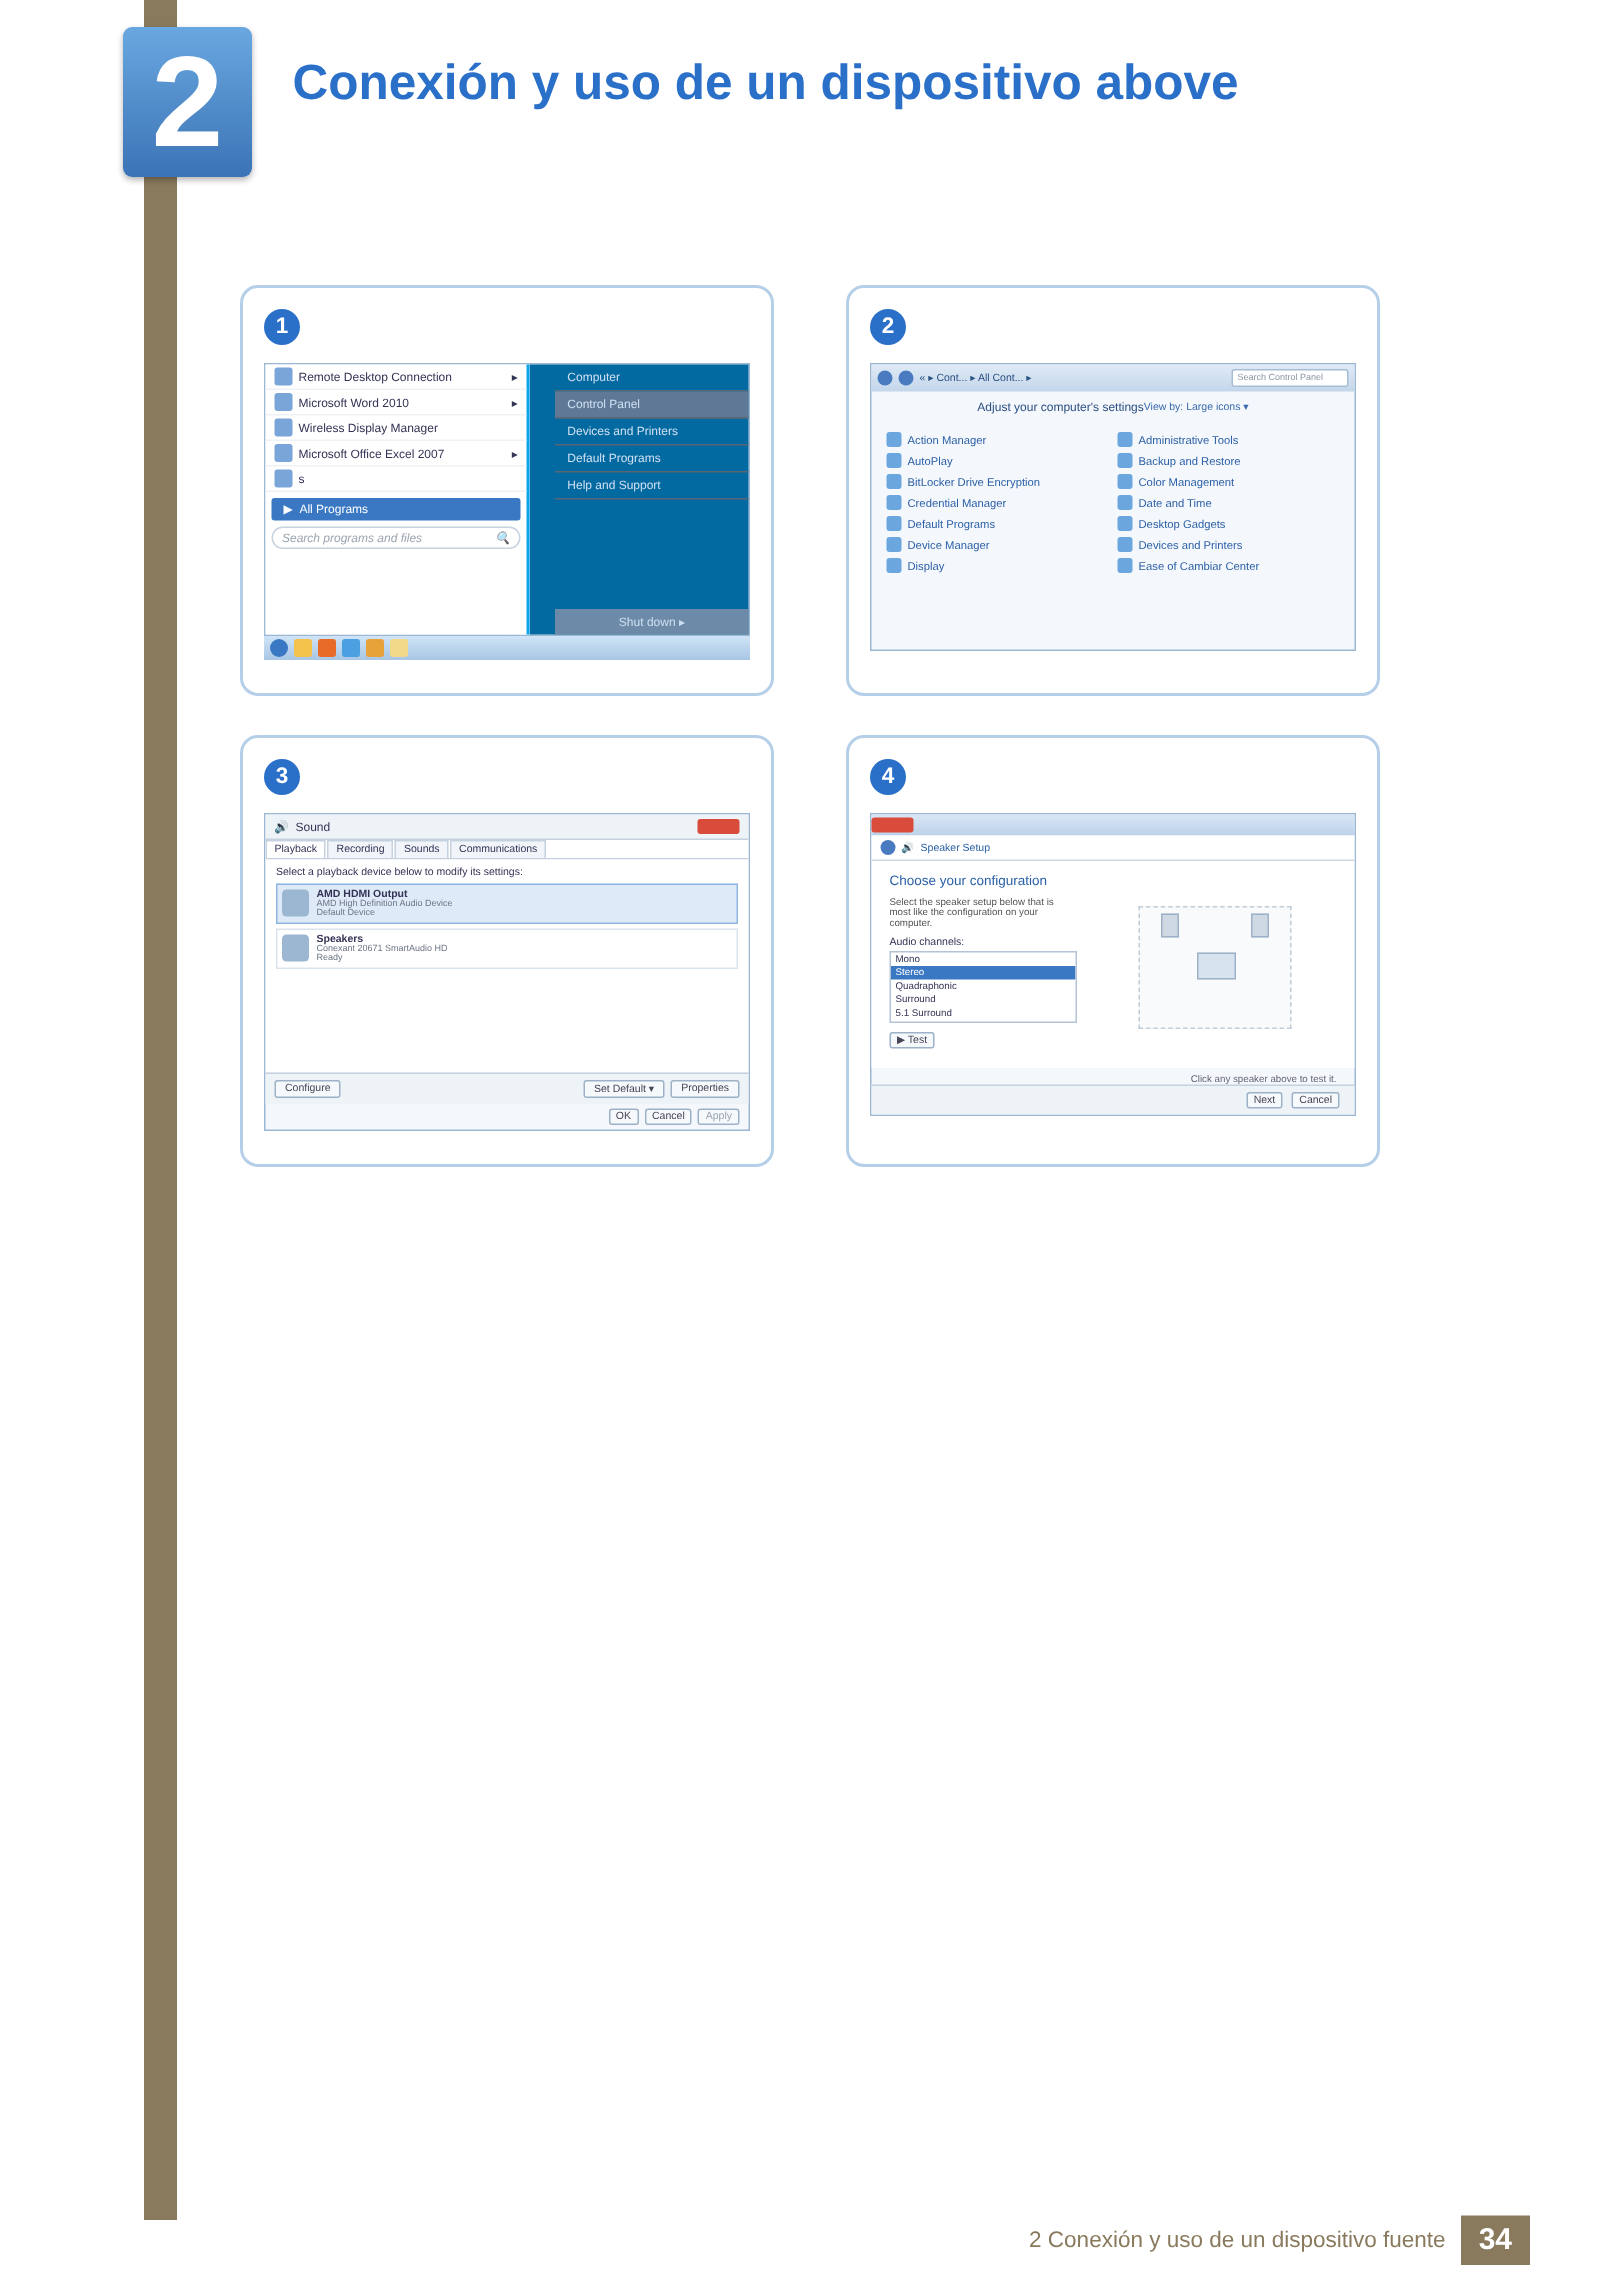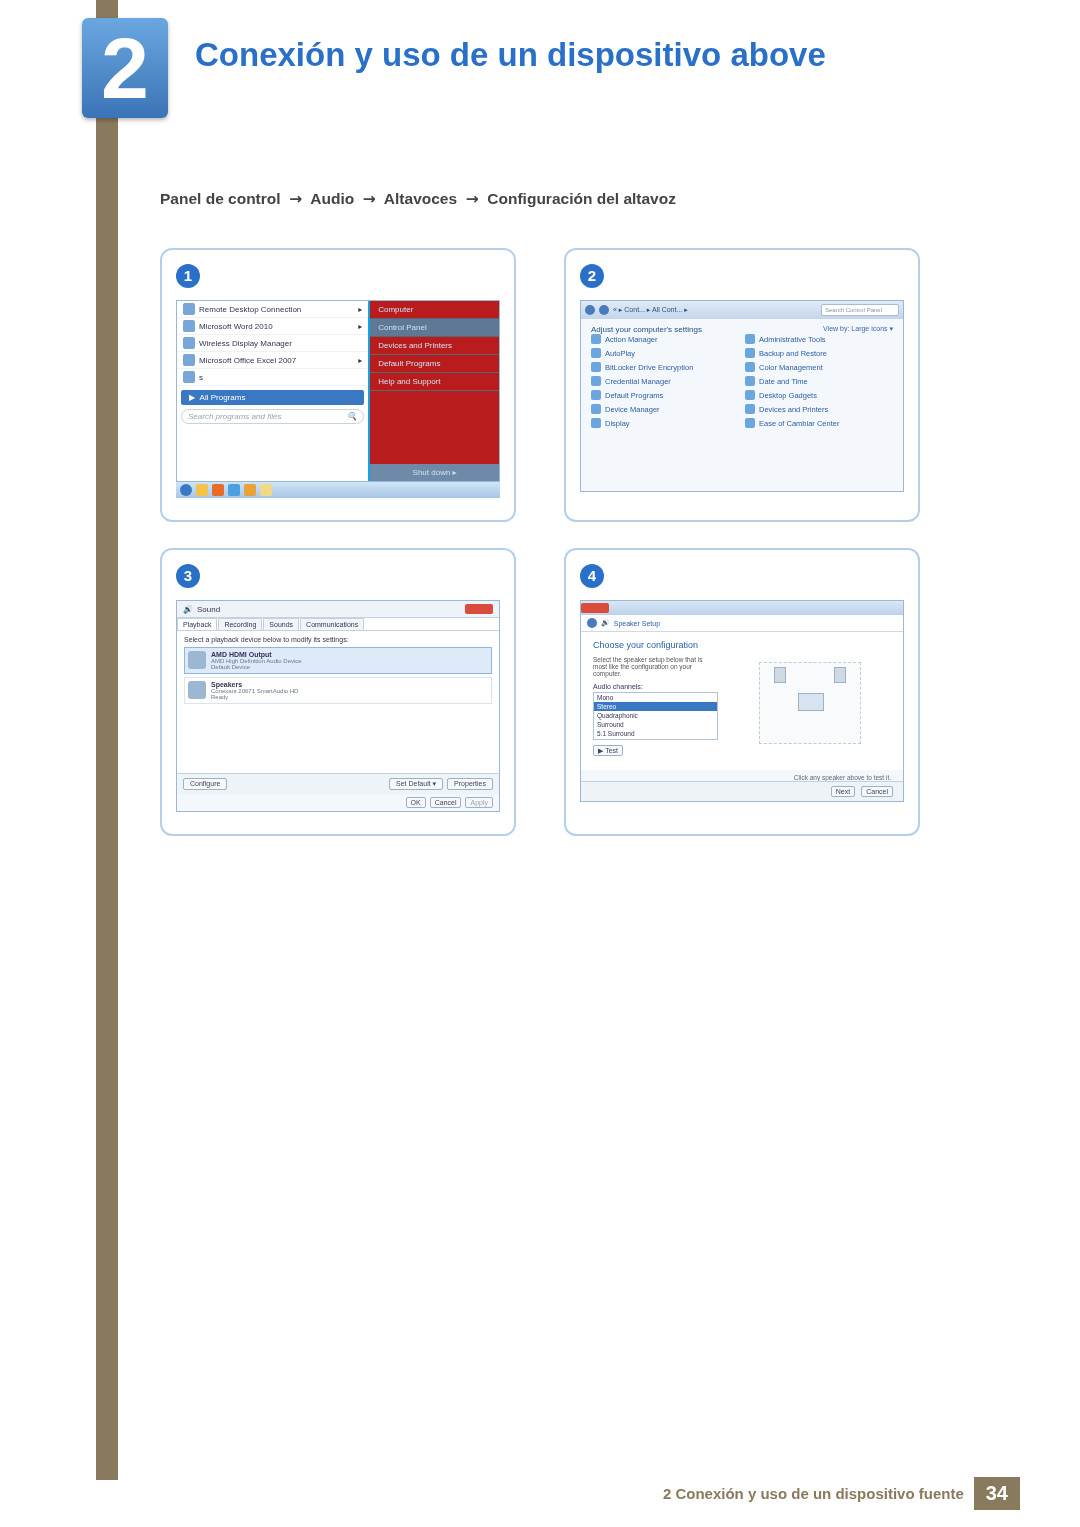--- a/index.html
+++ b/index.html
@@ -92,39 +92,39 @@
     margin-top: 34px;
     border: 1px solid #9cb7d2;
     background: #f4f7fb;
     font-size: 8px;
     color: #335;
     position: relative;
   }
   
   .p1 { height: 180px; display:flex;}
   .p1-left { flex:1; background:#fff; border-right:2px solid #0ea5e9; position:relative;}
-  .p1-right { width:40%; background:#b91c1c; color:#cfe0f2; display:flex;flex-direction:column;}
+  .p1-right { width:40%; background:#0369a1; color:#cfe0f2; display:flex;flex-direction:column;padding-left:17px;}
   .p1-item { display:flex; align-items:center; gap:4px; padding:2px 6px; border-bottom:1px solid #eef2f6;}
   .p1-ico { width:12px; height:12px; background:#7aa5d8; border-radius:2px; flex:0 0 12px;}
   .p1-all { background:#3a78c4; color:#fff; padding:3px 8px; margin:4px; border-radius:2px; font-size:8px;}
   .p1-search { margin:4px; border:1px solid #c7d2df; border-radius:9px; padding:2px 6px; font-style:italic; color:#9aa4af; display:flex;justify-content:space-between;align-items:center;}
   .p1-r-item { padding:4px 8px; font-size:8px; border-bottom:1px solid #5a6674;}
   .p1-r-hl { background:#5f7896;}
   .p1-shut { margin-top:auto; background:#6d8aa8; text-align:center; padding:4px 0; font-size:8px;}
   .p1-task { height:16px; background:linear-gradient(#cfe4f7,#a8c6e4); display:flex; align-items:center; gap:4px; padding:0 4px;}
   .task-ico { width:12px;height:12px;border-radius:50%;background:#3a78c4;}
 
   
   .p2 { height:190px; }
   .p2-top { height:18px; background:linear-gradient(#dfeaf6,#c3d6ea); display:flex;align-items:center;padding:0 4px; gap:4px;}
   .nav-btn{width:10px;height:10px;border-radius:50%;background:#4a7bc0;}
   .p2-crumb{color:#2a4f82; font-size:7px;}
   .p2-search{margin-left:auto;border:1px solid #a7bdd5;background:#fff;border-radius:2px;width:70px;height:10px;padding:0 3px;font-size:6px;color:#8a96a4;display:flex;align-items:center;}
   .p2-body{padding:6px 10px;}
-  .p2-adjust{color:#2a4f82;font-size:8px;margin-bottom:0;display:flex;justify-content:space-between;}
+  .p2-adjust{color:#2a4f82;font-size:8px;margin-bottom:12px;display:flex;justify-content:center;}
   .p2-view{color:#3a6aae;font-size:7px;}
   .p2-grid{display:grid;grid-template-columns:1fr 1fr;row-gap:4px;column-gap:6px;}
   .cp-item{display:flex;align-items:center;gap:4px;color:#2a5fa6;font-size:7.5px;}
   .cp-ico{width:10px;height:10px;background:#6ba7de;border-radius:2px;flex:0 0 10px;}
 
   
   .p3{height:210px;display:flex;flex-direction:column;}
   .p3-title{background:#eef3f8;padding:3px 6px;display:flex;align-items:center;gap:4px;border-bottom:1px solid #c5d1df;}
   .p3-x{margin-left:auto;width:28px;height:10px;background:#d94b3a;border-radius:2px;}
   .p3-tabs{display:flex;font-size:7px;background:#fff;border-bottom:1px solid #c5d1df;}
@@ -165,40 +165,31 @@
   .footer {
     position: absolute;
     left: 96px;
     bottom: 18px;
     right: 60px;
     height: 32px;
     display: flex;
     align-items: center;
     justify-content: flex-end;
   }
-  .footer-text { color:#897a5d; font-weight:bold; font-size:15px; margin-right:10px;}
+  .footer-text { color:#897a5d; font-weight:normal; font-size:15px; margin-right:10px;}
   .page-box { background:#897a5d; color:#fff; font-weight:bold; padding:5px 12px; font-size:20px;text-align:center;}
 </style>
 </head>
 <body>
 
 <div class="side-bar"></div>
 <div class="chapter-badge">2</div>
 <div class="chapter-title">Conexión y uso de un dispositivo above</div>
 
 <div class="content">
-  <div class="path-line">
-    <span>Panel de control</span>
-    &nbsp;<span class="arrow">→</span>&nbsp;
-    <span>Audio</span>
-    &nbsp;<span class="arrow">→</span>&nbsp;
-    <span>Altavoces</span>
-    &nbsp;<span class="arrow">→</span>&nbsp;
-    <span>Configuración del altavoz</span>
-  </div>
 
   <div class="grid">
 
     <div class="panel">
       <div class="badge-num">1</div>
       <div class="mini p1">
         <div class="p1-left">
           <div class="p1-item">
               <span class="p1-ico"></span>
               <span>Remote Desktop Connection</span>

